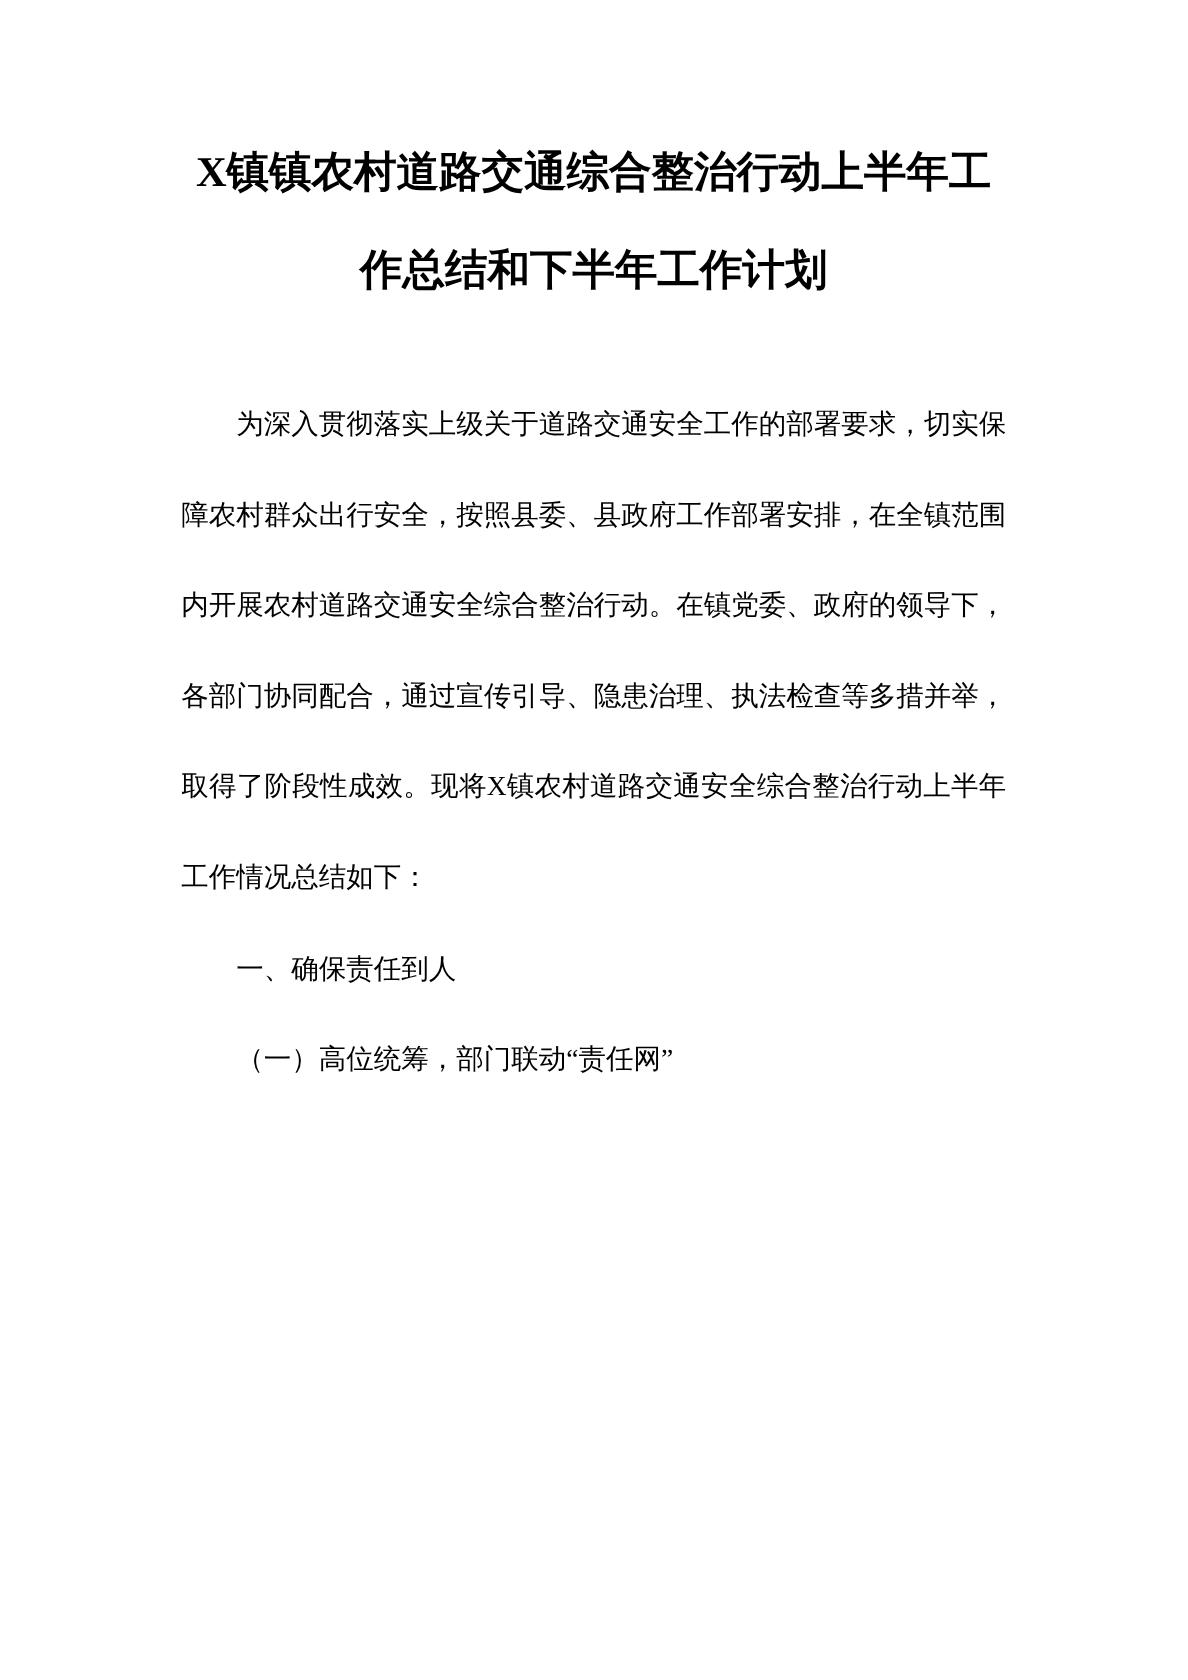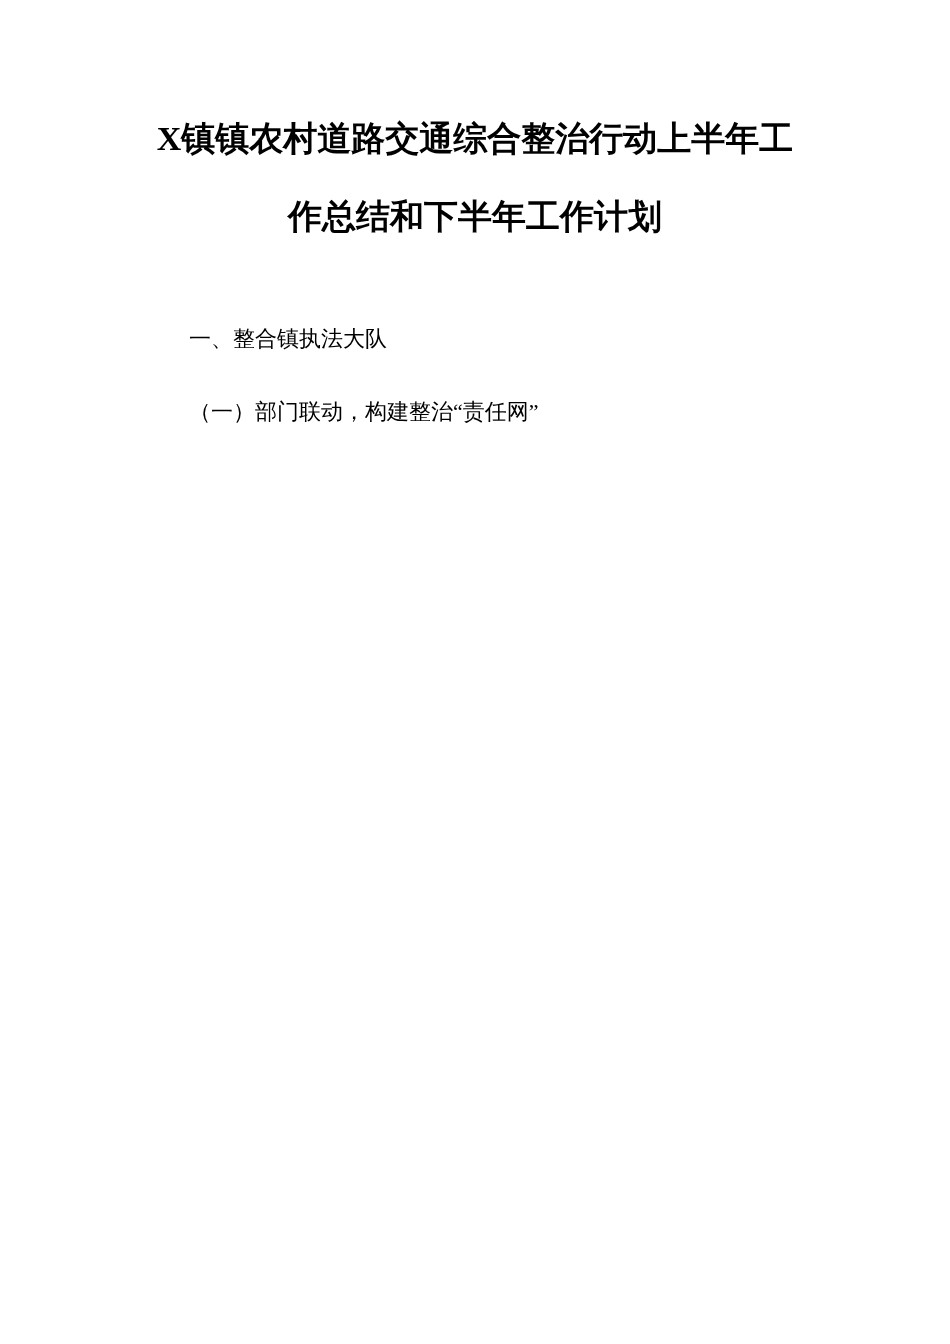--- a/index.html
+++ b/index.html
@@ -43,17 +43,18 @@
     word-break: normal;
   }
 </style>
 </head>
 <body>
 
 <div class="page">
   <div class="doc">
     <h1 class="title">X镇镇农村道路交通综合整治行动上半年工作总结和下半年工作计划</h1>
     <div id="doc-body">
-        <p class="para section-heading">一、整合镇执法大队</p>
-        <p class="para subsection-heading">（一）部门联动，构建整治“责任网”</p>
+        <p class="para body-paragraph">为深入贯彻落实上级关于道路交通安全工作的部署要求，切实保障农村群众出行安全，按照县委、县政府工作部署安排，在全镇范围内开展农村道路交通安全综合整治行动。在镇党委、政府的领导下，各部门协同配合，通过宣传引导、隐患治理、执法检查等多措并举，取得了阶段性成效。现将X镇农村道路交通安全综合整治行动上半年工作情况总结如下：</p>
+        <p class="para section-heading">一、确保责任到人</p>
+        <p class="para subsection-heading">（一）高位统筹，部门联动“责任网”</p>
       </div>
   </div>
 </div>
 
 </body></html>

